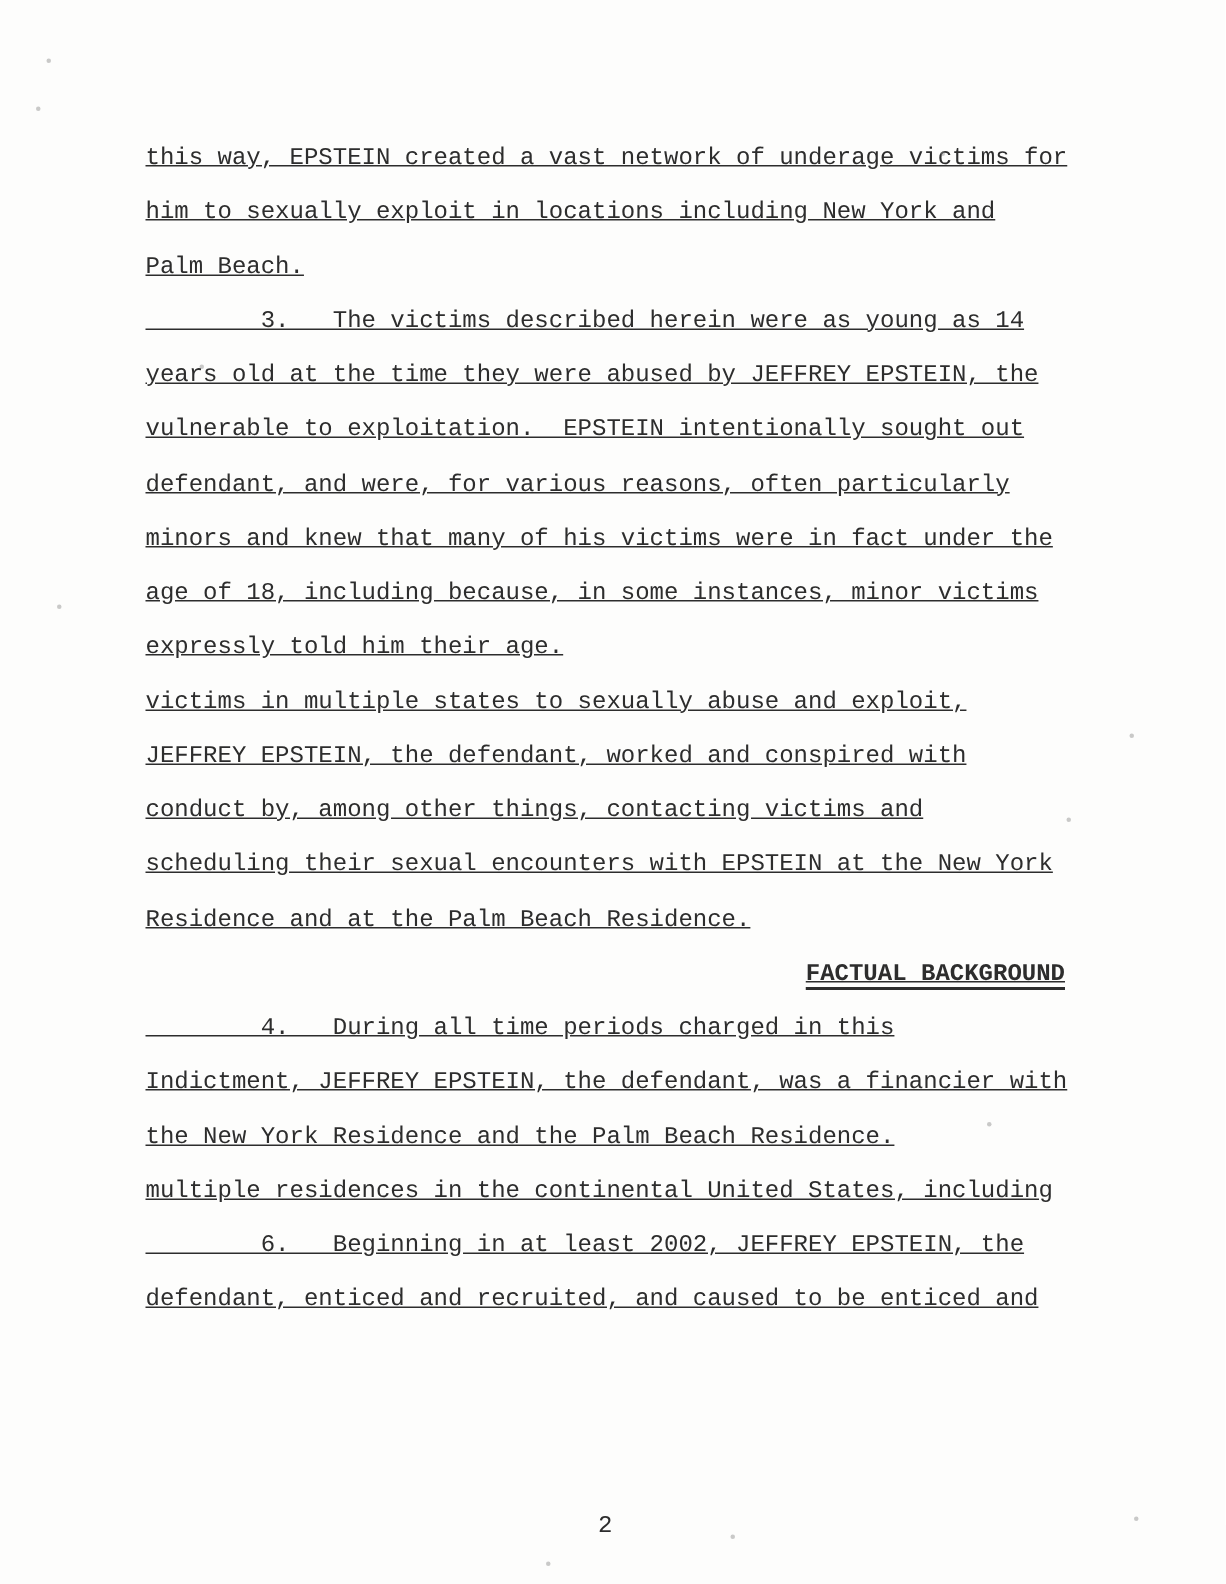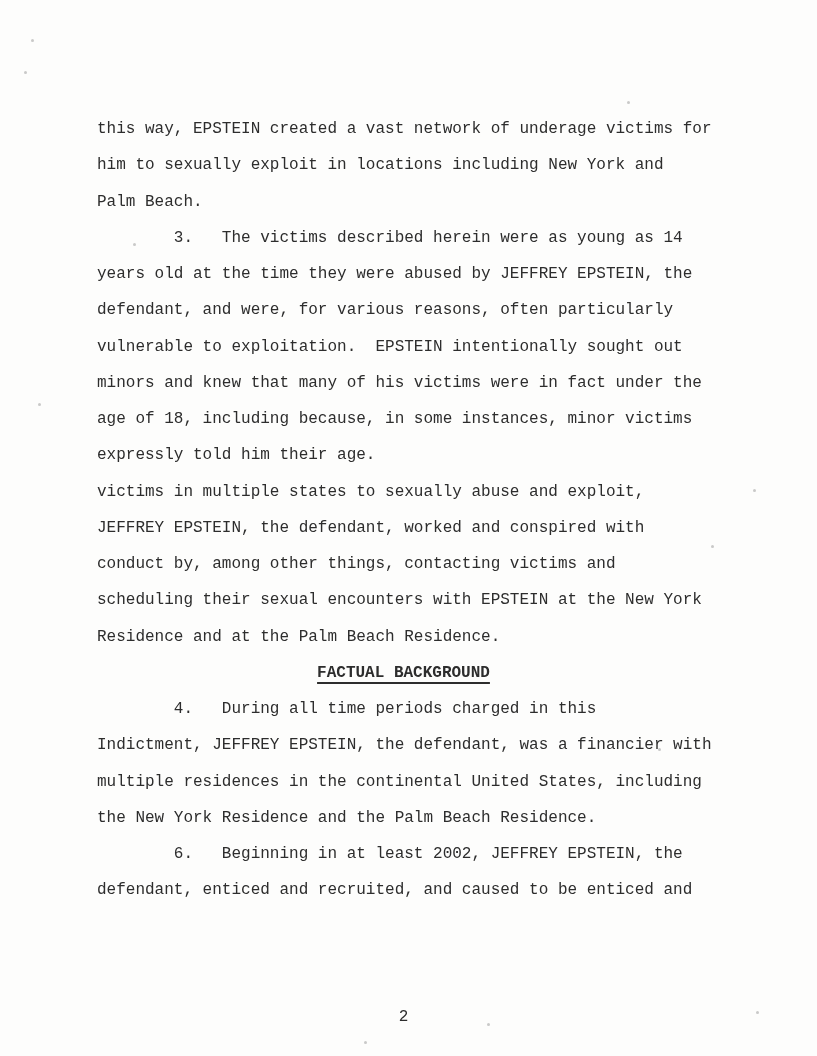--- a/index.html
+++ b/index.html
@@ -15,30 +15,31 @@
     overflow: hidden;
     font-family: "Liberation Mono", "DejaVu Sans Mono", monospace;
     font-size: 16px;
     color: #2d2d2d;
   }
   .content {
     position: absolute;
     top: 0;
     left: 0;
     right: 0;
-    padding: 111px 107px 0 97px;
+    padding: 87px 107px 0 97px;
+    text-decoration: underline;
   }
   .line {
     white-space: pre;
     line-height: 36.25px;
     height: 36.25px;
     letter-spacing: 0px;
   }
   .heading-line {
-    text-align: center;
+    text-align: right;
     font-weight: bold;
     text-decoration: underline;
     text-underline-offset: 5px;
     text-decoration-thickness: 2px;
   }
   .page-number {
     position: absolute;
     top: 999px;
     left: 97px;
     right: 107px;
@@ -63,42 +64,42 @@
 
     <div>
       <div class="line">this way, EPSTEIN created a vast network of underage victims for</div>
       <div class="line">him to sexually exploit in locations including New York and</div>
       <div class="line">Palm Beach.</div>
     </div>
 
     <div>
       <div class="line">        3.   The victims described herein were as young as 14</div>
       <div class="line">years old at the time they were abused by JEFFREY EPSTEIN, the</div>
+      <div class="line">vulnerable to exploitation.  EPSTEIN intentionally sought out</div>
       <div class="line">defendant, and were, for various reasons, often particularly</div>
-      <div class="line">vulnerable to exploitation.  EPSTEIN intentionally sought out</div>
       <div class="line">minors and knew that many of his victims were in fact under the</div>
       <div class="line">age of 18, including because, in some instances, minor victims</div>
       <div class="line">expressly told him their age.</div>
     </div>
 
     <div>
       <div class="line">victims in multiple states to sexually abuse and exploit,</div>
       <div class="line">JEFFREY EPSTEIN, the defendant, worked and conspired with</div>
       <div class="line">conduct by, among other things, contacting victims and</div>
       <div class="line">scheduling their sexual encounters with EPSTEIN at the New York</div>
       <div class="line">Residence and at the Palm Beach Residence.</div>
     </div>
 
     <div class="line heading-line">FACTUAL BACKGROUND</div>
 
     <div>
       <div class="line">        4.   During all time periods charged in this</div>
       <div class="line">Indictment, JEFFREY EPSTEIN, the defendant, was a financier with</div>
+      <div class="line">the New York Residence and the Palm Beach Residence.</div>
       <div class="line">multiple residences in the continental United States, including</div>
-      <div class="line">the New York Residence and the Palm Beach Residence.</div>
     </div>
 
     <div>
       <div class="line">        6.   Beginning in at least 2002, JEFFREY EPSTEIN, the</div>
       <div class="line">defendant, enticed and recruited, and caused to be enticed and</div>
     </div>
 
   </div>
 
   <div class="page-number">2</div>

